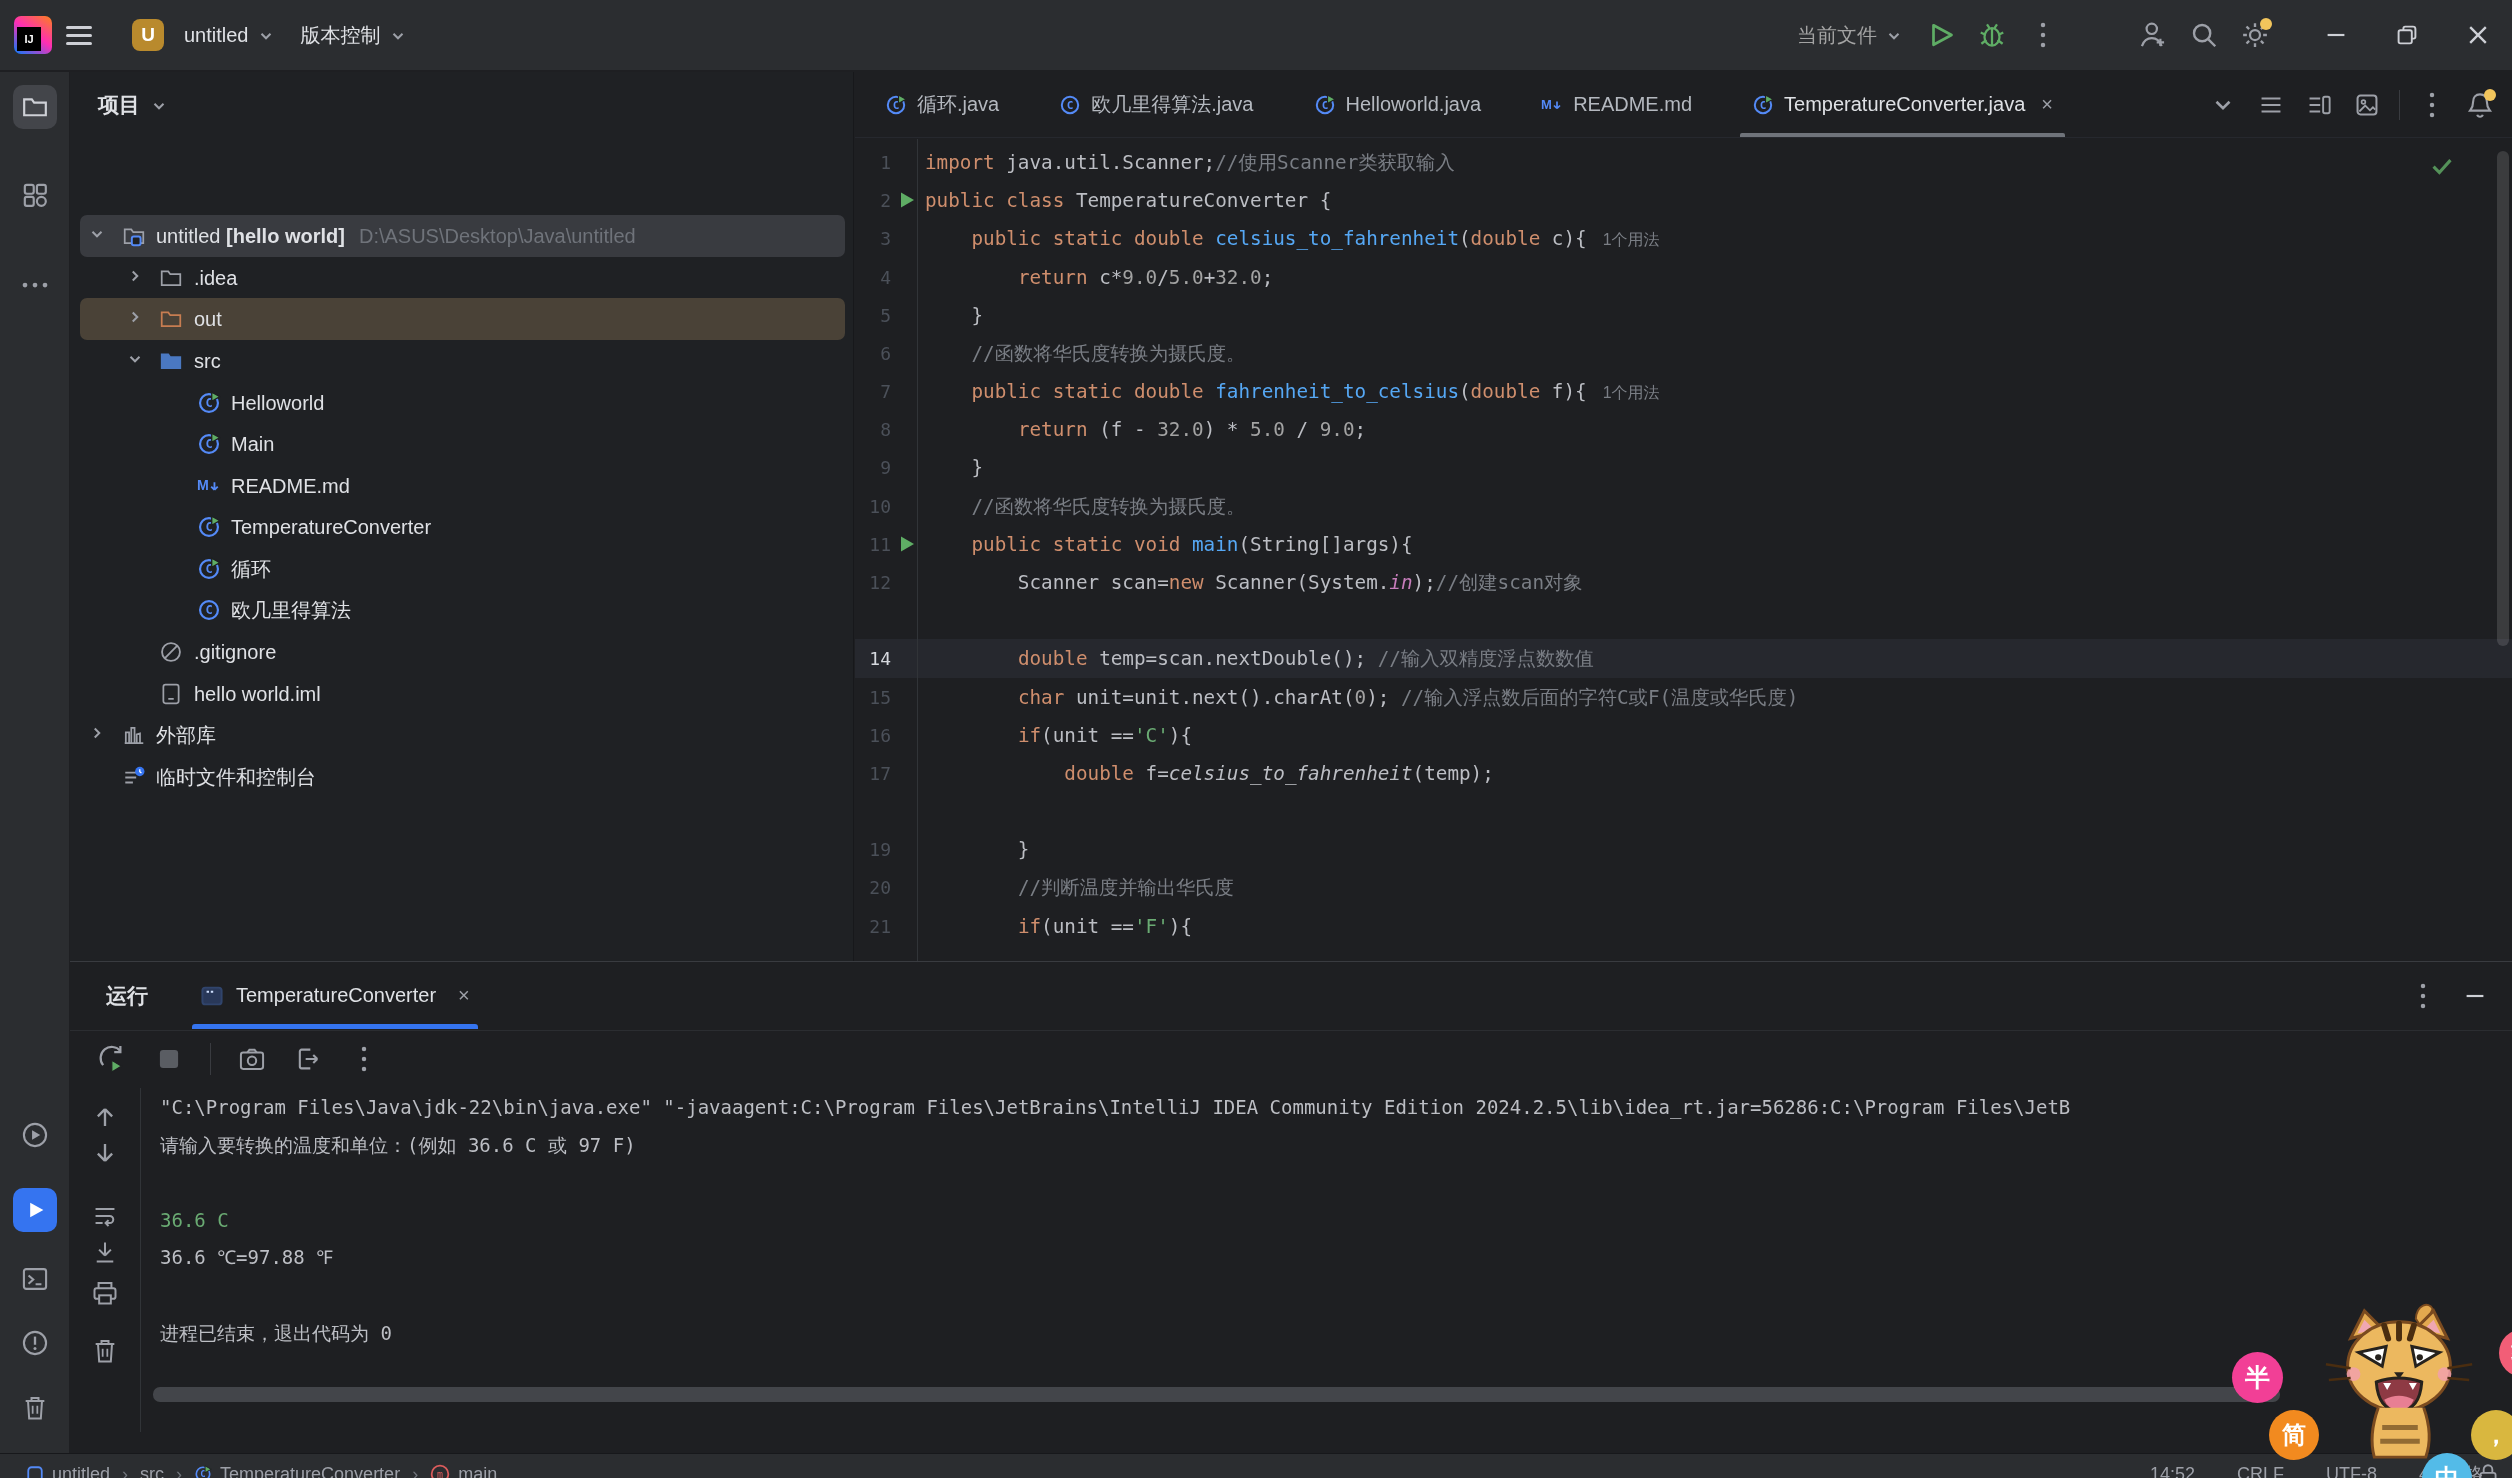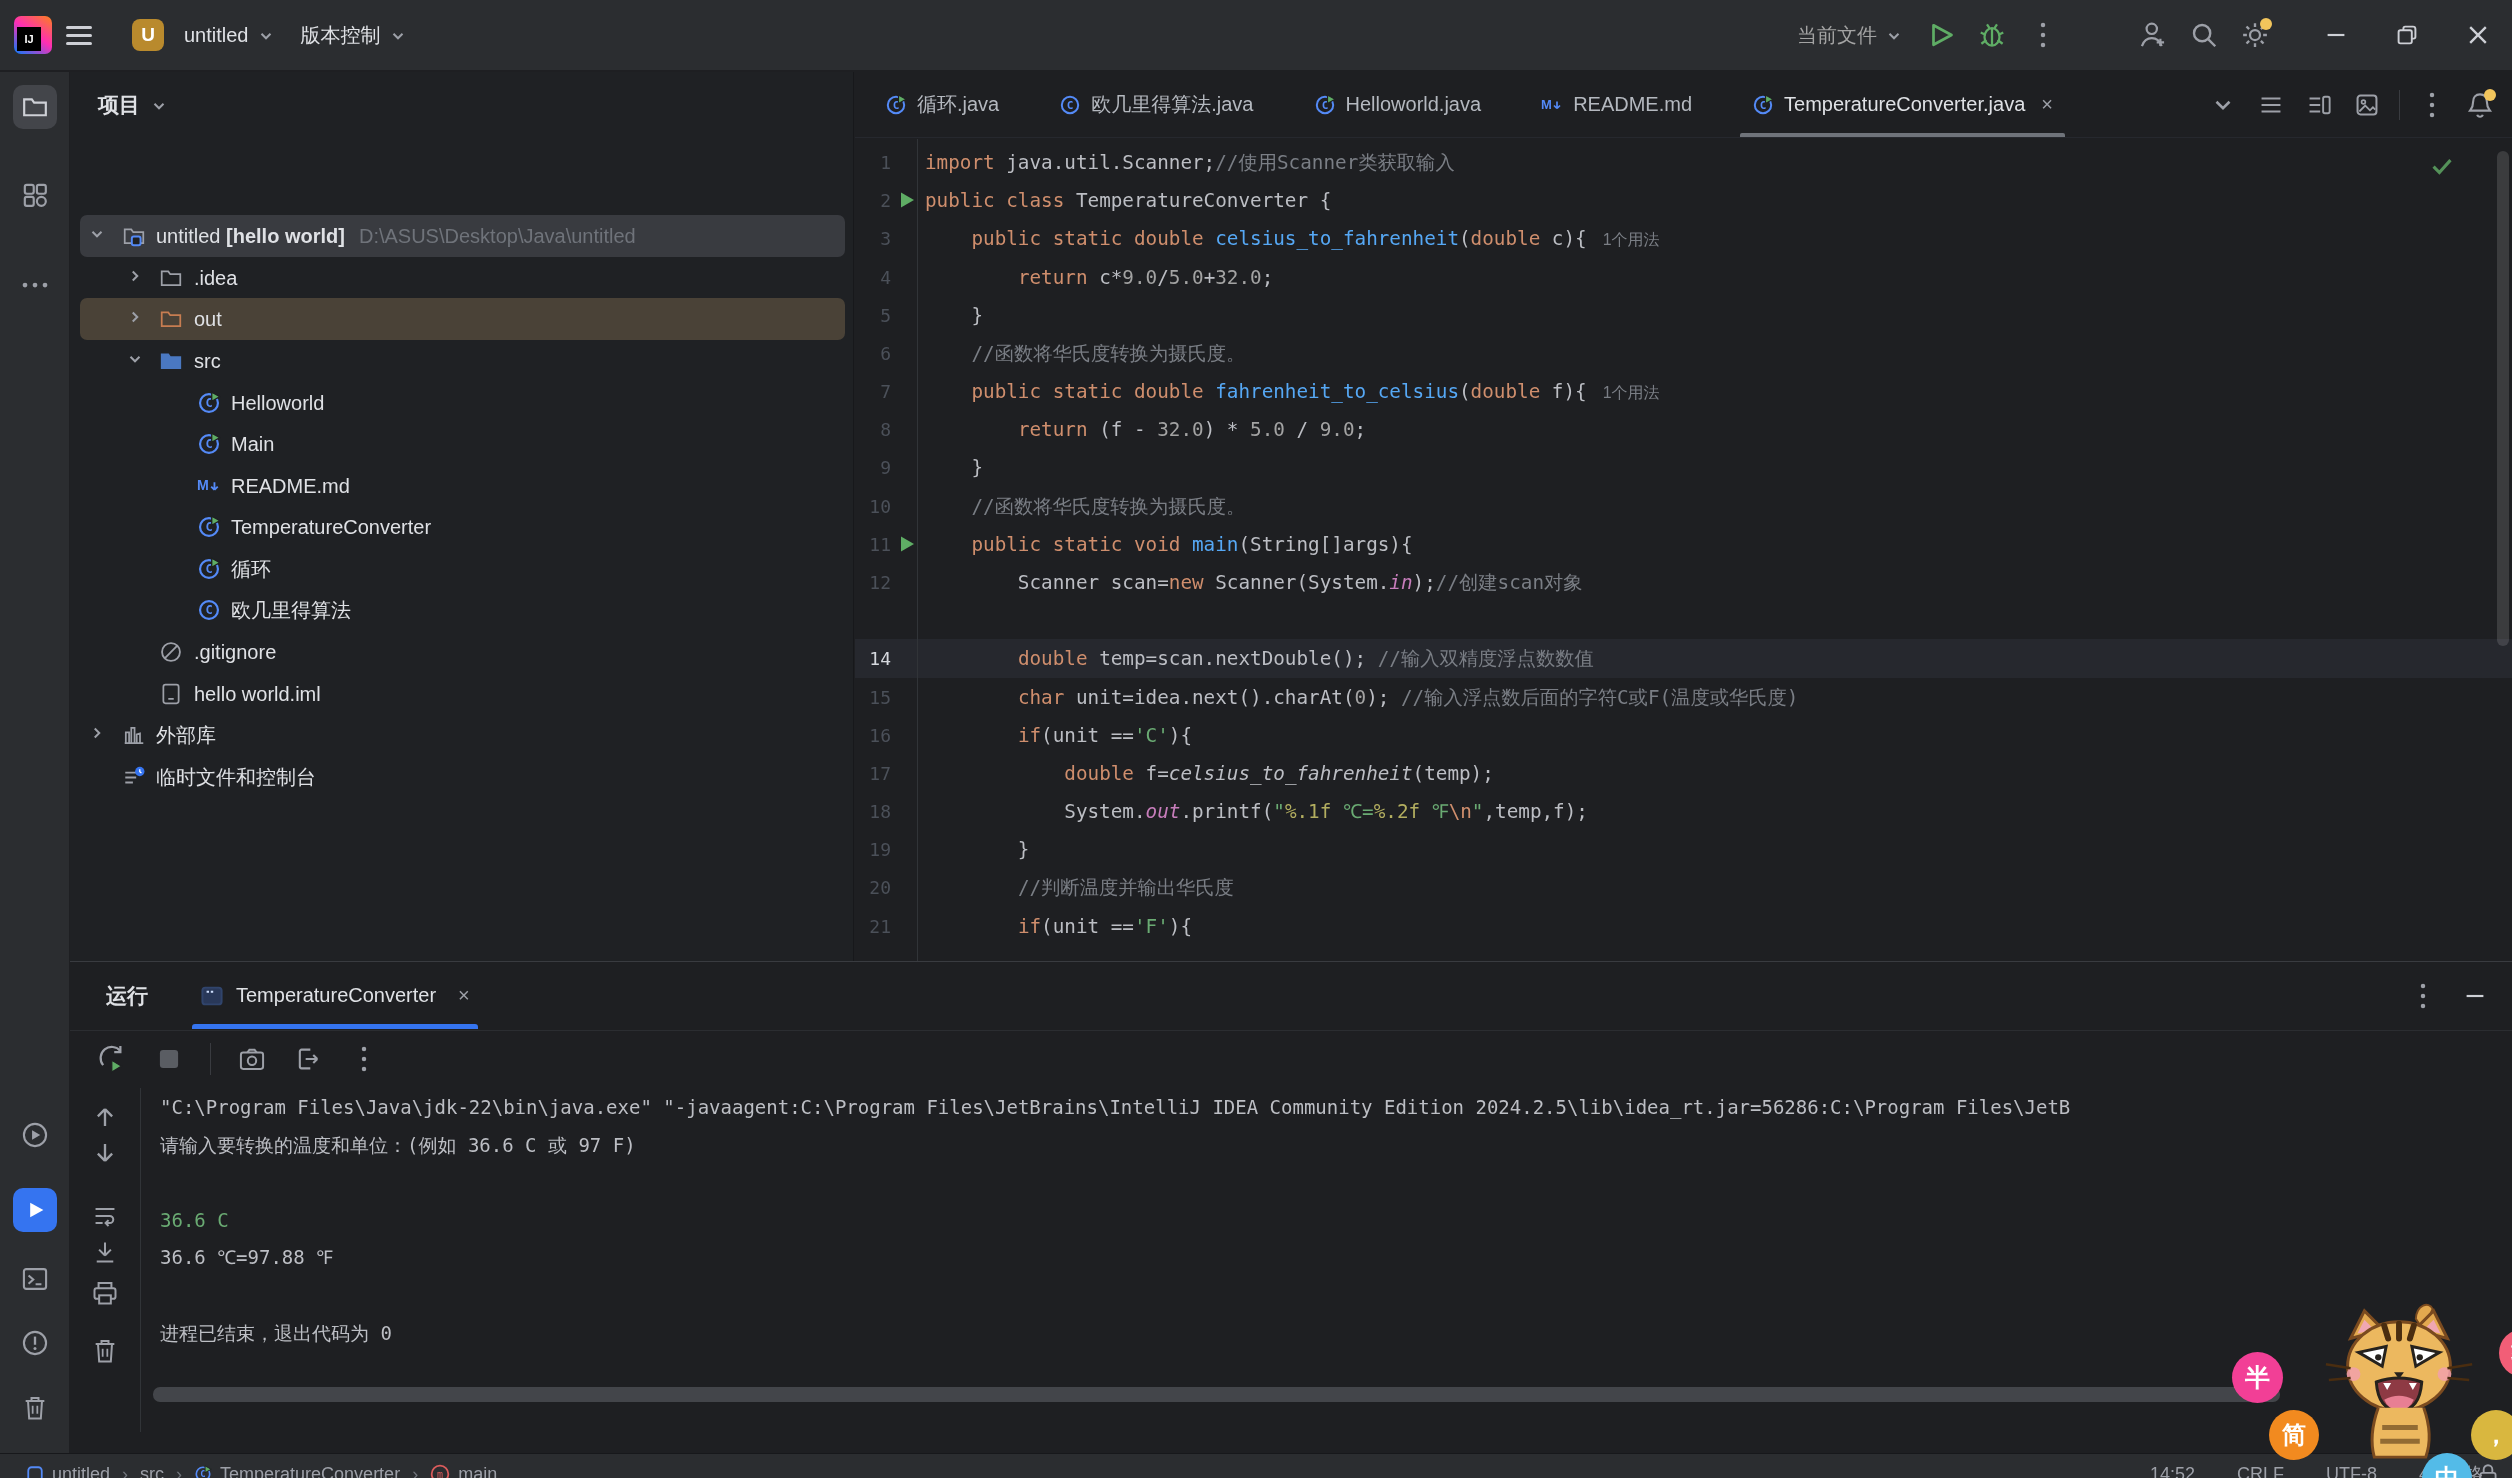--- a/index.html
+++ b/index.html
@@ -653,33 +653,29 @@
         <div class="cline" style="top: 424px;">
           <span class="lnum">12</span>
           <span class="ctext"><span class="tk-pl">        Scanner scan=</span><span class="tk-kw">new</span><span class="tk-pl"> Scanner(System.</span><span class="tk-fld">in</span><span class="tk-pl">);</span><span class="tk-cmt">//创建scan对象</span></span>
         </div>
         <div class="cline current" style="top: 500px;">
           <span class="lnum">14</span>
           <span class="ctext"><span class="tk-pl">        </span><span class="tk-kw">double</span><span class="tk-pl"> temp=scan.nextDouble(); </span><span class="tk-cmt">//输入双精度浮点数数值</span></span>
         </div>
         <div class="cline" style="top: 539px;">
           <span class="lnum">15</span>
-          <span class="ctext"><span class="tk-pl">        </span><span class="tk-kw">char</span><span class="tk-pl"> unit=idea.next().charAt(</span><span class="tk-num">0</span><span class="tk-pl">); </span><span class="tk-cmt">//输入浮点数后面的字符C或F(温度或华氏度)</span></span>
+          <span class="ctext"><span class="tk-pl">        </span><span class="tk-kw">char</span><span class="tk-pl"> unit=unit.next().charAt(</span><span class="tk-num">0</span><span class="tk-pl">); </span><span class="tk-cmt">//输入浮点数后面的字符C或F(温度或华氏度)</span></span>
         </div>
         <div class="cline" style="top: 577px;">
           <span class="lnum">16</span>
           <span class="ctext"><span class="tk-pl">        </span><span class="tk-kw">if</span><span class="tk-pl">(unit ==</span><span class="tk-str">'C'</span><span class="tk-pl">){</span></span>
         </div>
         <div class="cline" style="top: 615px;">
           <span class="lnum">17</span>
           <span class="ctext"><span class="tk-pl">            </span><span class="tk-kw">double</span><span class="tk-pl"> f=</span><span class="tk-it">celsius_to_fahrenheit</span><span class="tk-pl">(temp);</span></span>
-        </div>
-        <div class="cline" style="top: 653px;">
-          <span class="lnum">18</span>
-          <span class="ctext"><span class="tk-pl">            System.</span><span class="tk-fld">out</span><span class="tk-pl">.printf(</span><span class="tk-str">"</span><span class="tk-fmt">%.1f</span><span class="tk-str"> ℃=</span><span class="tk-fmt">%.2f</span><span class="tk-str"> ℉</span><span class="tk-esc">\n</span><span class="tk-str">"</span><span class="tk-pl">,temp,f);</span></span>
         </div>
         <div class="cline" style="top: 691px;">
           <span class="lnum">19</span>
           <span class="ctext"><span class="tk-pl">        }</span></span>
         </div>
         <div class="cline" style="top: 729px;">
           <span class="lnum">20</span>
           <span class="ctext"><span class="tk-pl">        </span><span class="tk-cmt">//判断温度并输出华氏度</span></span>
         </div>
         <div class="cline" style="top: 768px;">

